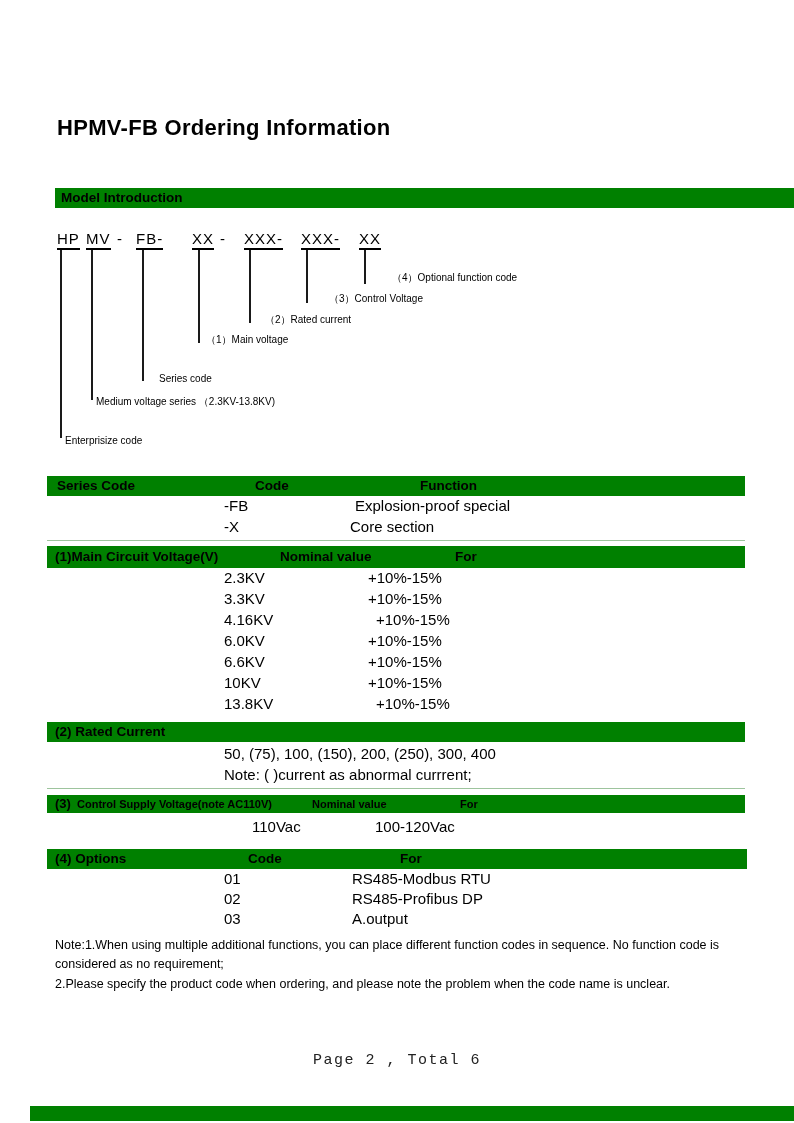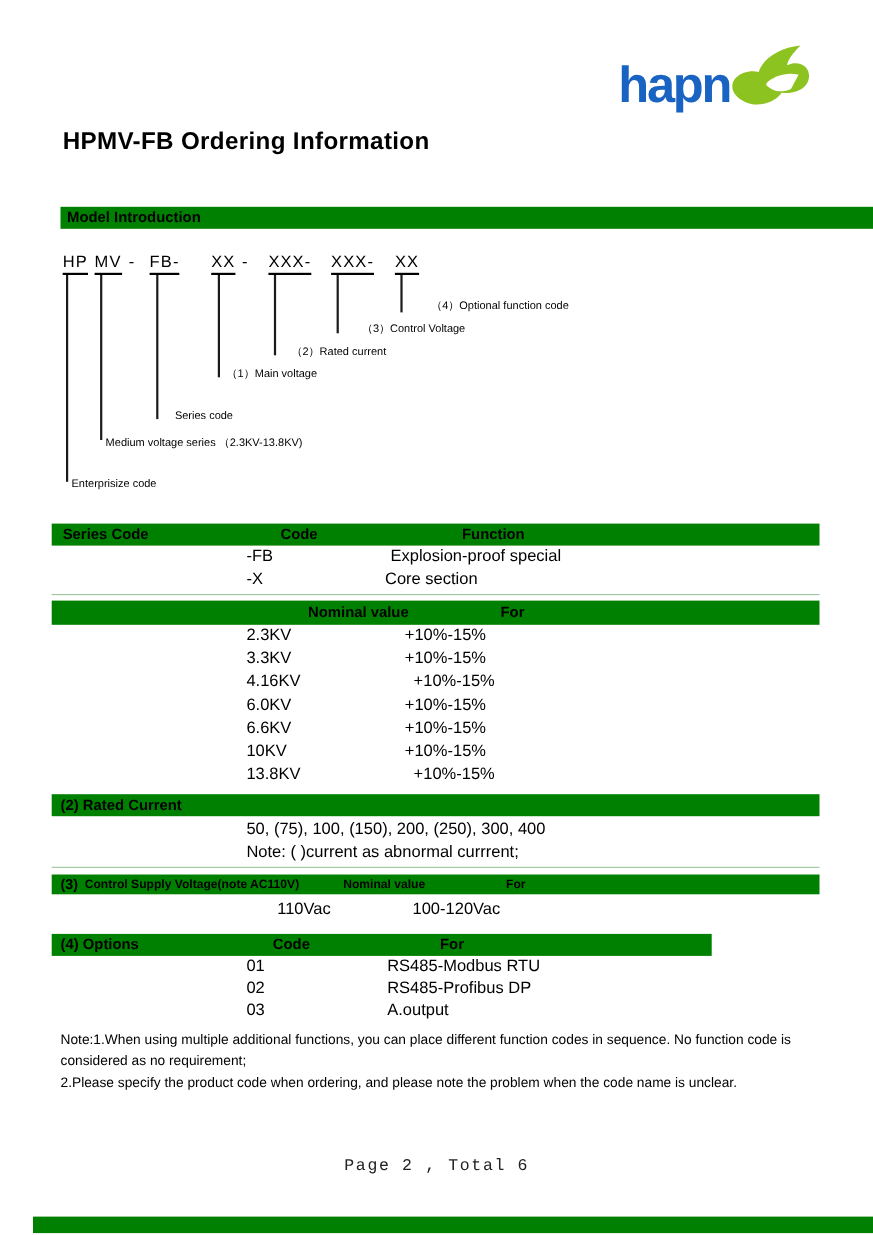--- a/index.html
+++ b/index.html
@@ -19,21 +19,21 @@
   .bar{position:absolute;height:20px;background:#008000;color:#000;font-weight:bold;
        font-size:13.5px;line-height:20px;}
   .bar .h{position:absolute;top:0;white-space:nowrap;}
   .bar1{left:55px;top:188px;width:784px;}
   .bar2{left:47px;top:476px;width:698px;}
   .bar3{left:47px;top:546px;width:698px;height:22px;line-height:22px;}
   .bar4{left:47px;top:722px;width:698px;}
   .bar5{left:47px;top:795px;width:698px;height:18px;line-height:18px;}
   .bar5 .small{font-size:11px;}
   .bar5 .num{font-size:13px;}
-  .bar6{left:47px;top:849px;width:600px;}
+  .bar6{left:47px;top:849px;width:700px;}
   .footer-bar{position:absolute;left:30px;top:1106px;width:764px;height:15px;background:#008000;}
 
   
   .code-seg{position:absolute;top:230px;font-size:15px;letter-spacing:1px;white-space:nowrap;}
   .code-seg.u{border-bottom:2px solid #000;padding-bottom:1px;}
   .vline{position:absolute;width:2px;background:#1a1a1a;}
   .callout{position:absolute;font-size:10px;white-space:nowrap;}
 
   
   .cell{position:absolute;font-size:15px;white-space:nowrap;}
@@ -48,27 +48,20 @@
   
   .footer{position:absolute;left:0;top:1052px;width:794px;text-align:center;
           font-family:"Liberation Mono","DejaVu Sans Mono",monospace;font-size:15px;
           letter-spacing:1.5px;color:#222;}
 </style>
 </head>
 <body>
 
 <div class="page">
 
-  <div class="logo">
-    <div class="logo-text">hapn</div>
-    <svg class="logo-bird" viewBox="0 0 100 88" xmlns="http://www.w3.org/2000/svg">
-      <path fill="#8cc320" d="M44 34 C48 20 66 8 88 6 C80 14 74 22 74 27 C84 22 96 26 97 37 C98 50 84 58 68 56 C62 66 44 72 30 66 C16 60 12 48 20 40 C26 34 36 32 44 34 Z"></path>
-      <path fill="#ffffff" d="M52 46 C60 38 74 34 86 37 L78 52 C68 57 58 54 52 48 Z"></path>
-    </svg>
-  </div>
 
   <div class="title">HPMV-FB  Ordering Information</div>
 
   <div class="bar bar1">
     <span class="h" style="left:6px">Model Introduction</span>
   </div>
 
   <span class="code-seg u" style="left:57px">HP</span>
   <span class="code-seg u" style="left:86px">MV</span>
   <span class="code-seg" style="left:117px">-</span>
@@ -100,20 +93,21 @@
     <span class="h" style="left:208px">Code</span>
     <span class="h" style="left:373px">Function</span>
   </div>
   <span class="cell" style="left:224px;top:497px">-FB</span>
   <span class="cell" style="left:355px;top:497px">Explosion-proof special</span>
   <span class="cell" style="left:224px;top:518px">-X</span>
   <span class="cell" style="left:350px;top:518px">Core section</span>
   <div class="sep" style="left:47px;top:540px;width:698px"></div>
 
   <div class="bar bar3">
+    <span class="h" style="left:8px">(1)Main Circuit Voltage(V)</span>
     <span class="h" style="left:233px">Nominal value</span>
     <span class="h" style="left:408px">For</span>
   </div>
   <span class="cell" style="left:224px;top:569px">2.3KV</span>
   <span class="cell" style="left:368px;top:569px">+10%-15%</span>
   <span class="cell" style="left:224px;top:590px">3.3KV</span>
   <span class="cell" style="left:368px;top:590px">+10%-15%</span>
   <span class="cell" style="left:224px;top:611px">4.16KV</span>
   <span class="cell" style="left:376px;top:611px">+10%-15%</span>
   <span class="cell" style="left:224px;top:632px">6.0KV</span>

